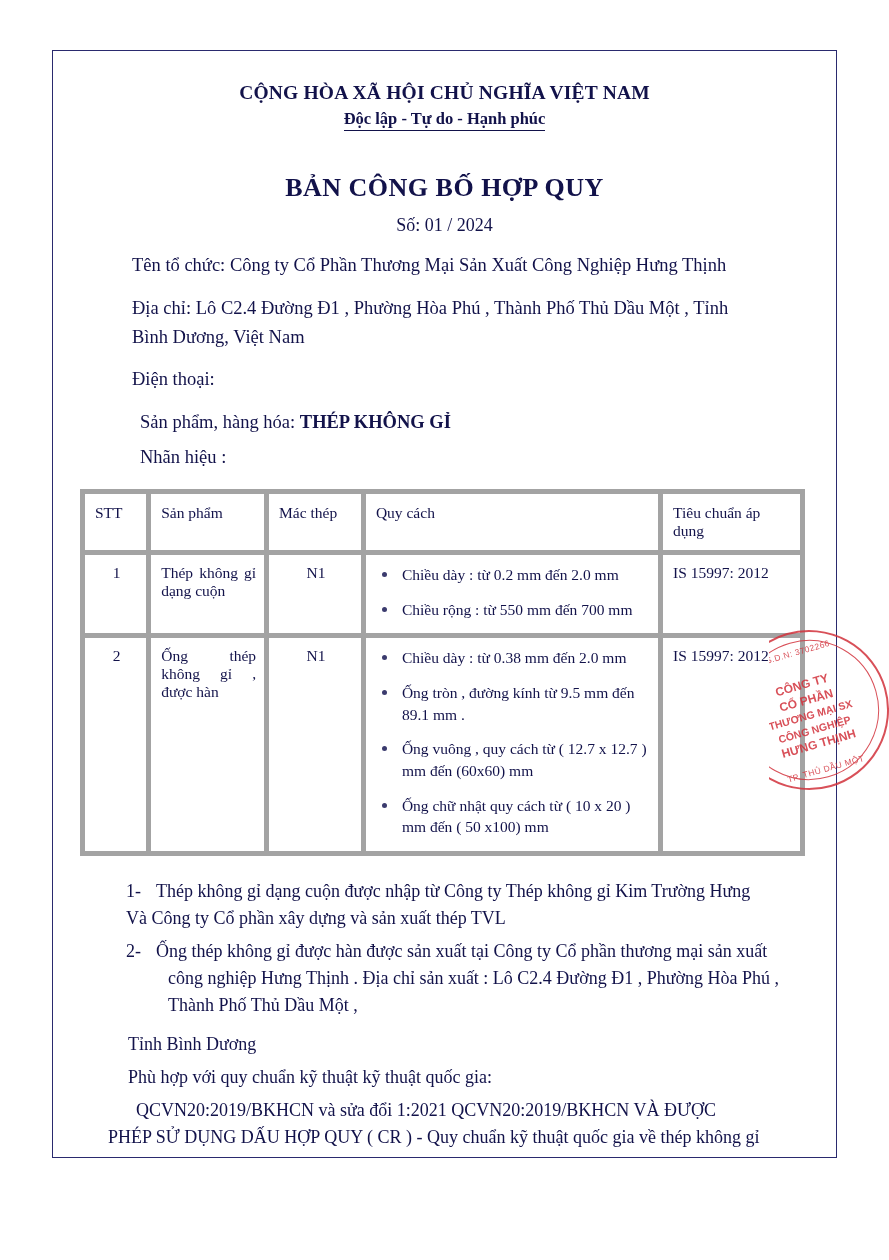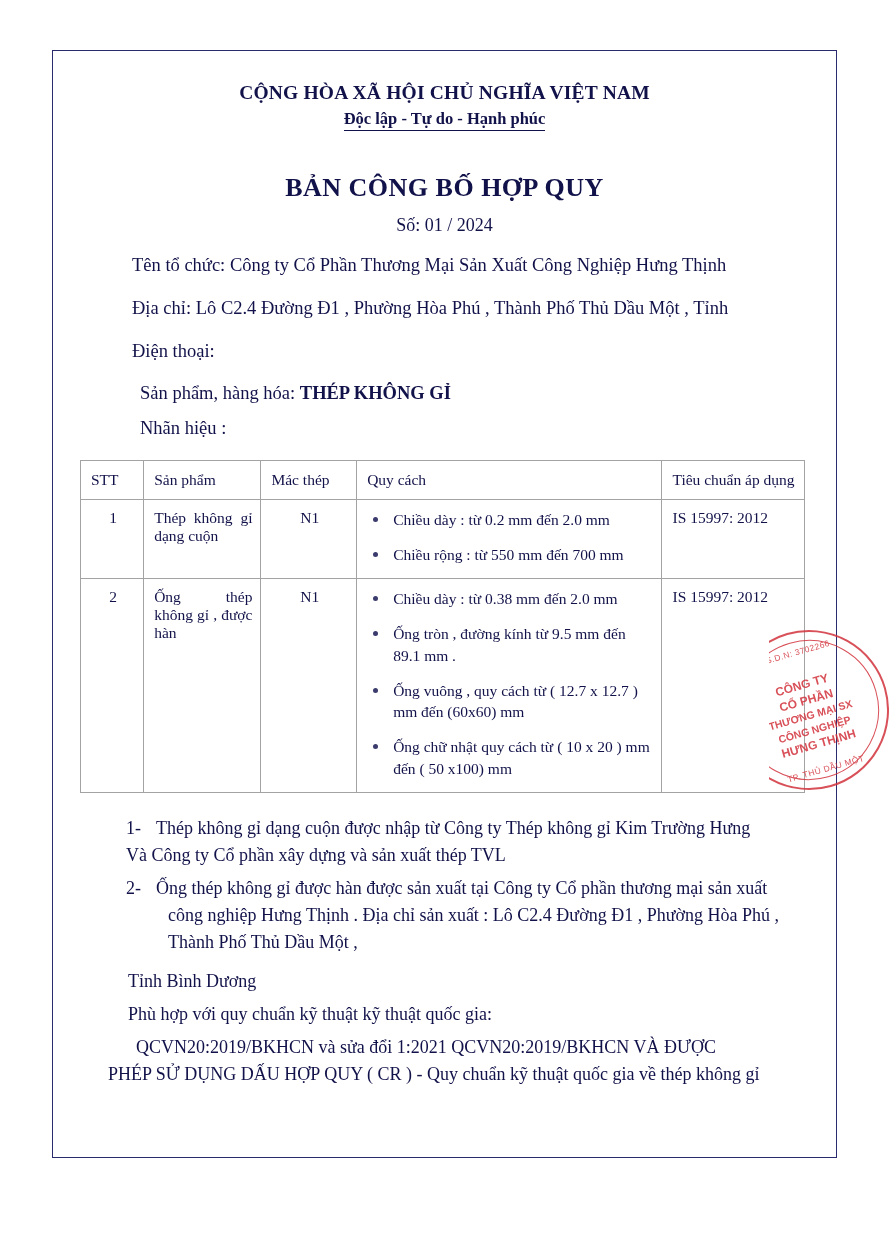--- a/index.html
+++ b/index.html
@@ -68,21 +68,21 @@
   .indent-3 { padding-left: 72px; }
   .bold { font-weight: bold; }
 
   table.spec {
     margin-top: 18px;
     width: 725px;
     border-collapse: collapse;
     font-size: 15.5px;
   }
   table.spec th, table.spec td {
-    border: 1px solid #a3a3a3;
+    border: 5px solid #a3a3a3;
     vertical-align: top;
     padding: 9px 8px 11px 10px;
   }
   table.spec th {
     font-weight: normal;
     text-align: left;
     padding-top: 10px;
     padding-bottom: 10px;
   }
   .col-stt { width: 48px; text-align: center; }
@@ -225,20 +225,21 @@
   <div class="center doc-title">BẢN CÔNG BỐ HỢP QUY</div>
   <div class="center doc-number">Số: 01 / 2024</div>
 
   <div class="para indent-1">
     <span>Tên tổ chức: </span><span>Công ty Cổ Phần Thương Mại Sản Xuất Công Nghiệp Hưng Thịnh</span>
   </div>
 
   <div class="para indent-1">
     <span>Địa chỉ: </span><span>Lô C2.4 Đường Đ1 , Phường Hòa Phú , Thành Phố Thủ Dầu Một , Tỉnh</span>
   </div>
+  <div class="para indent-1" style="margin-top:2px;">Bình Dương, Việt Nam</div>
 
   <div class="para indent-1">Điện thoại:</div>
 
   <div class="para indent-2">
     <span>Sản phẩm, hàng hóa: </span><span class="bold">THÉP KHÔNG GỈ</span>
   </div>
 
   <div class="para indent-2" style="margin-top:8px;">Nhãn hiệu :</div>
 
 

